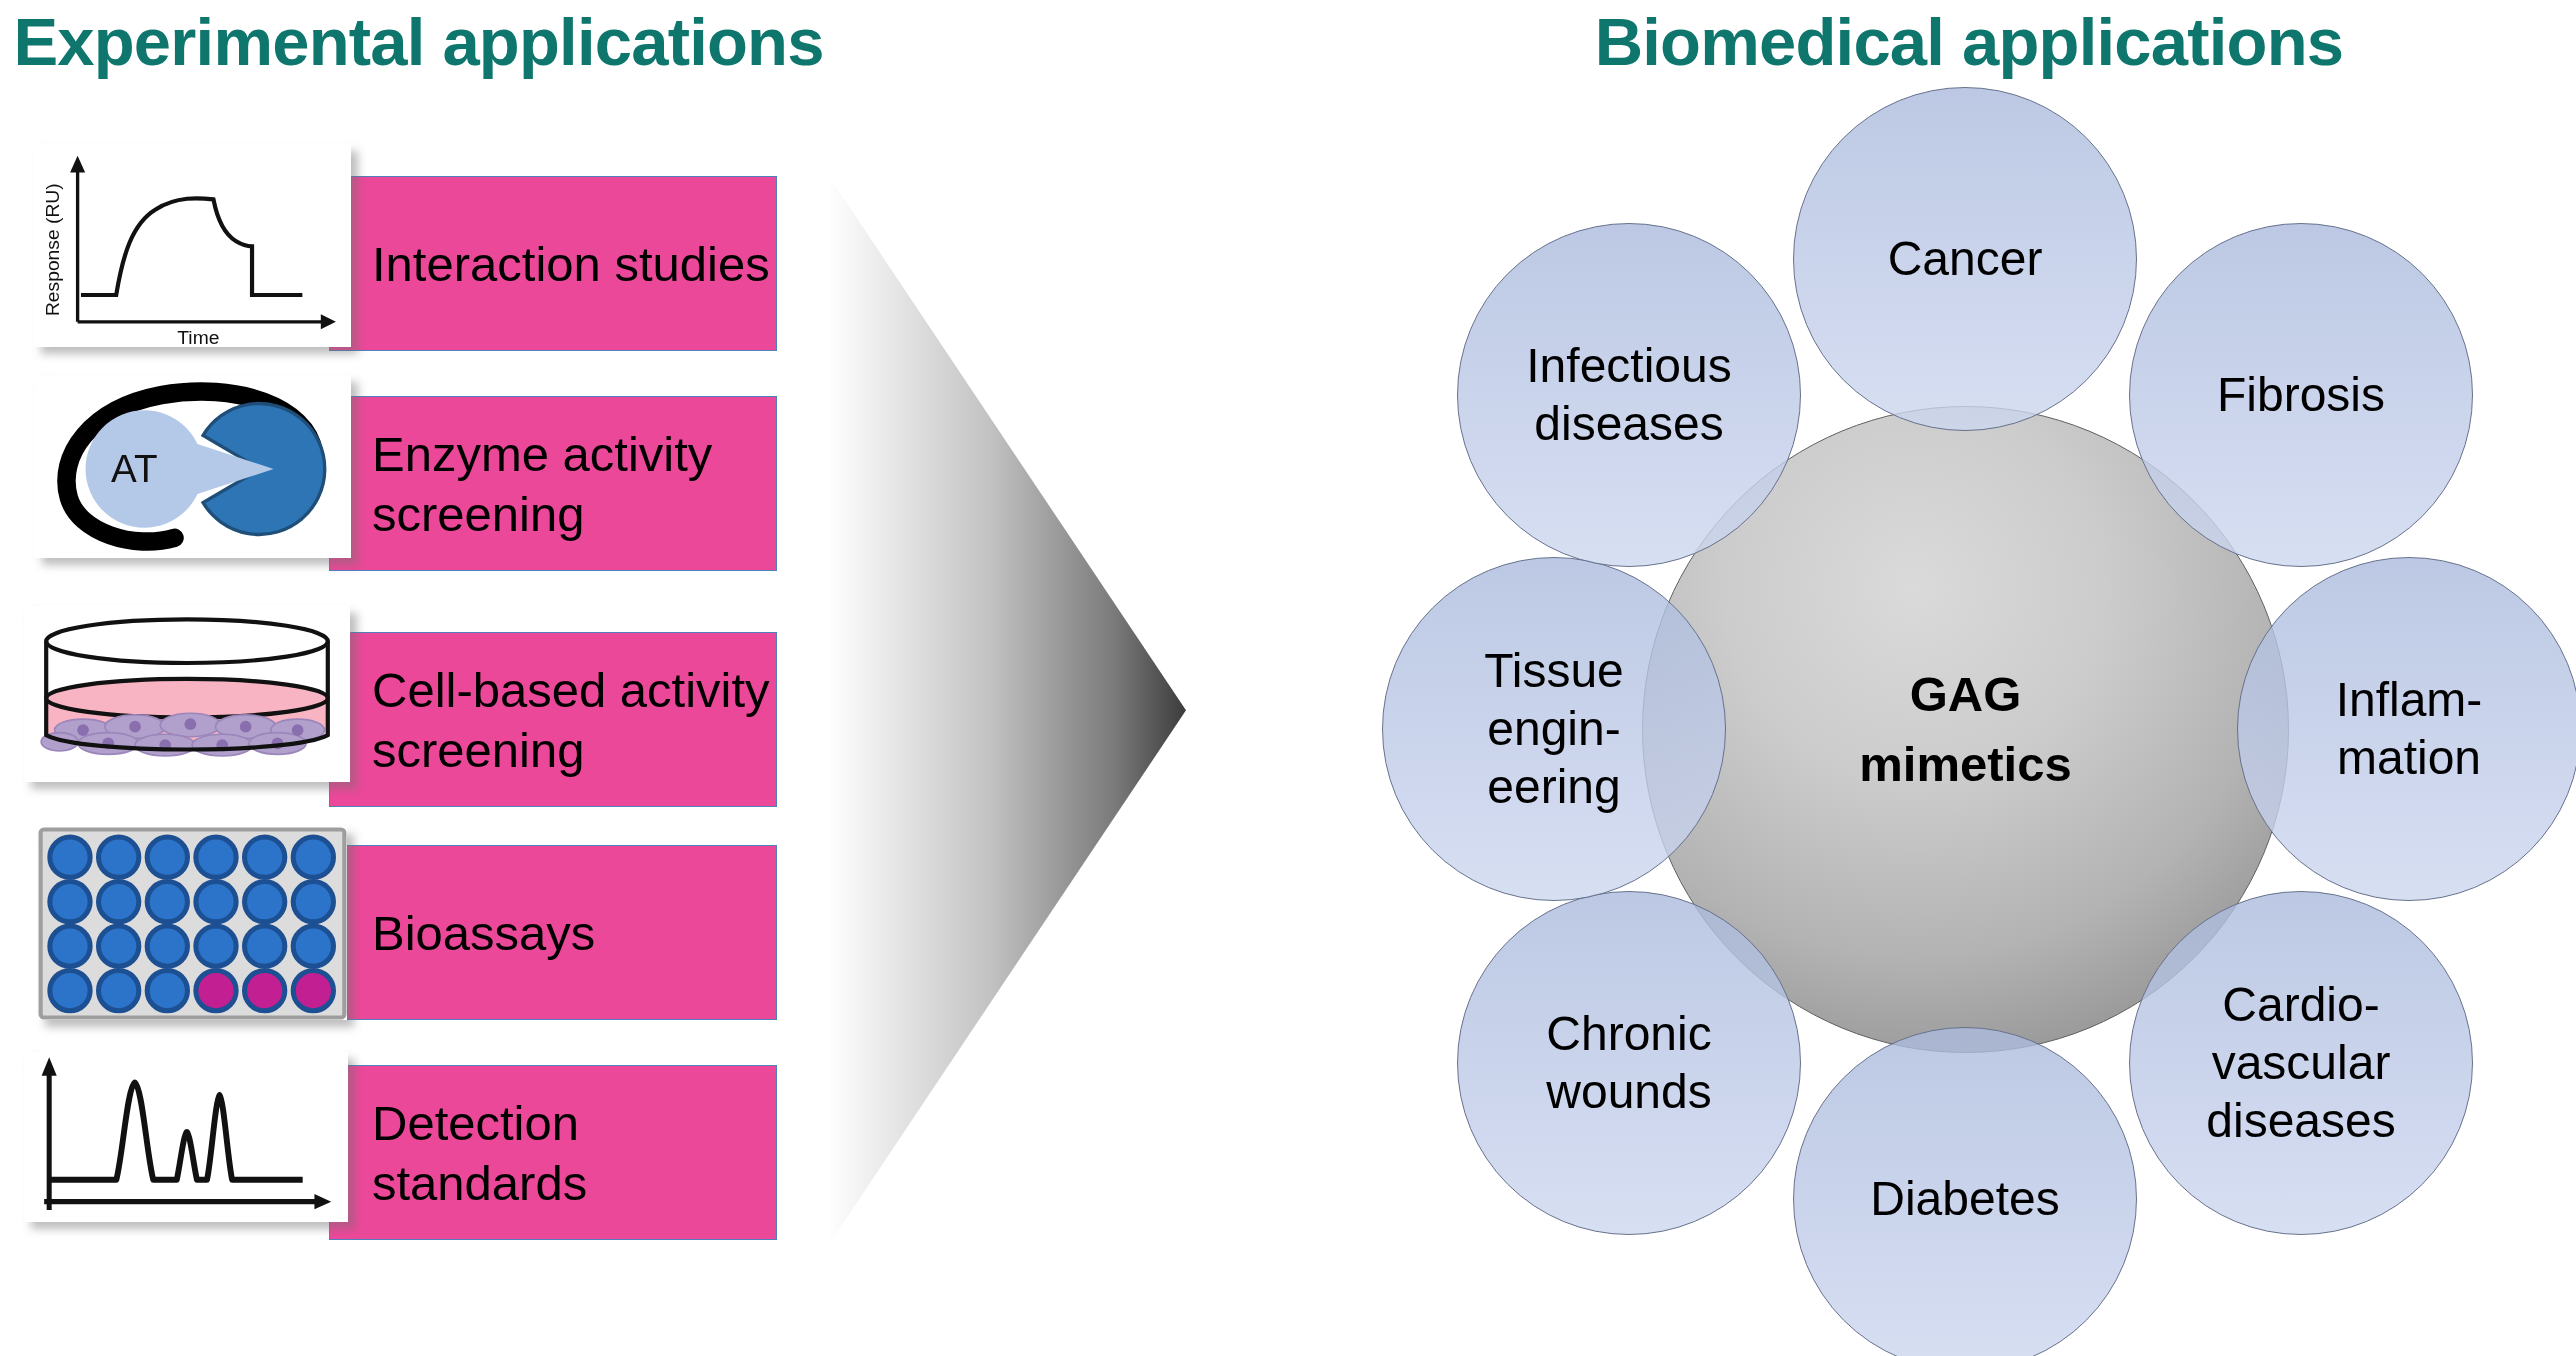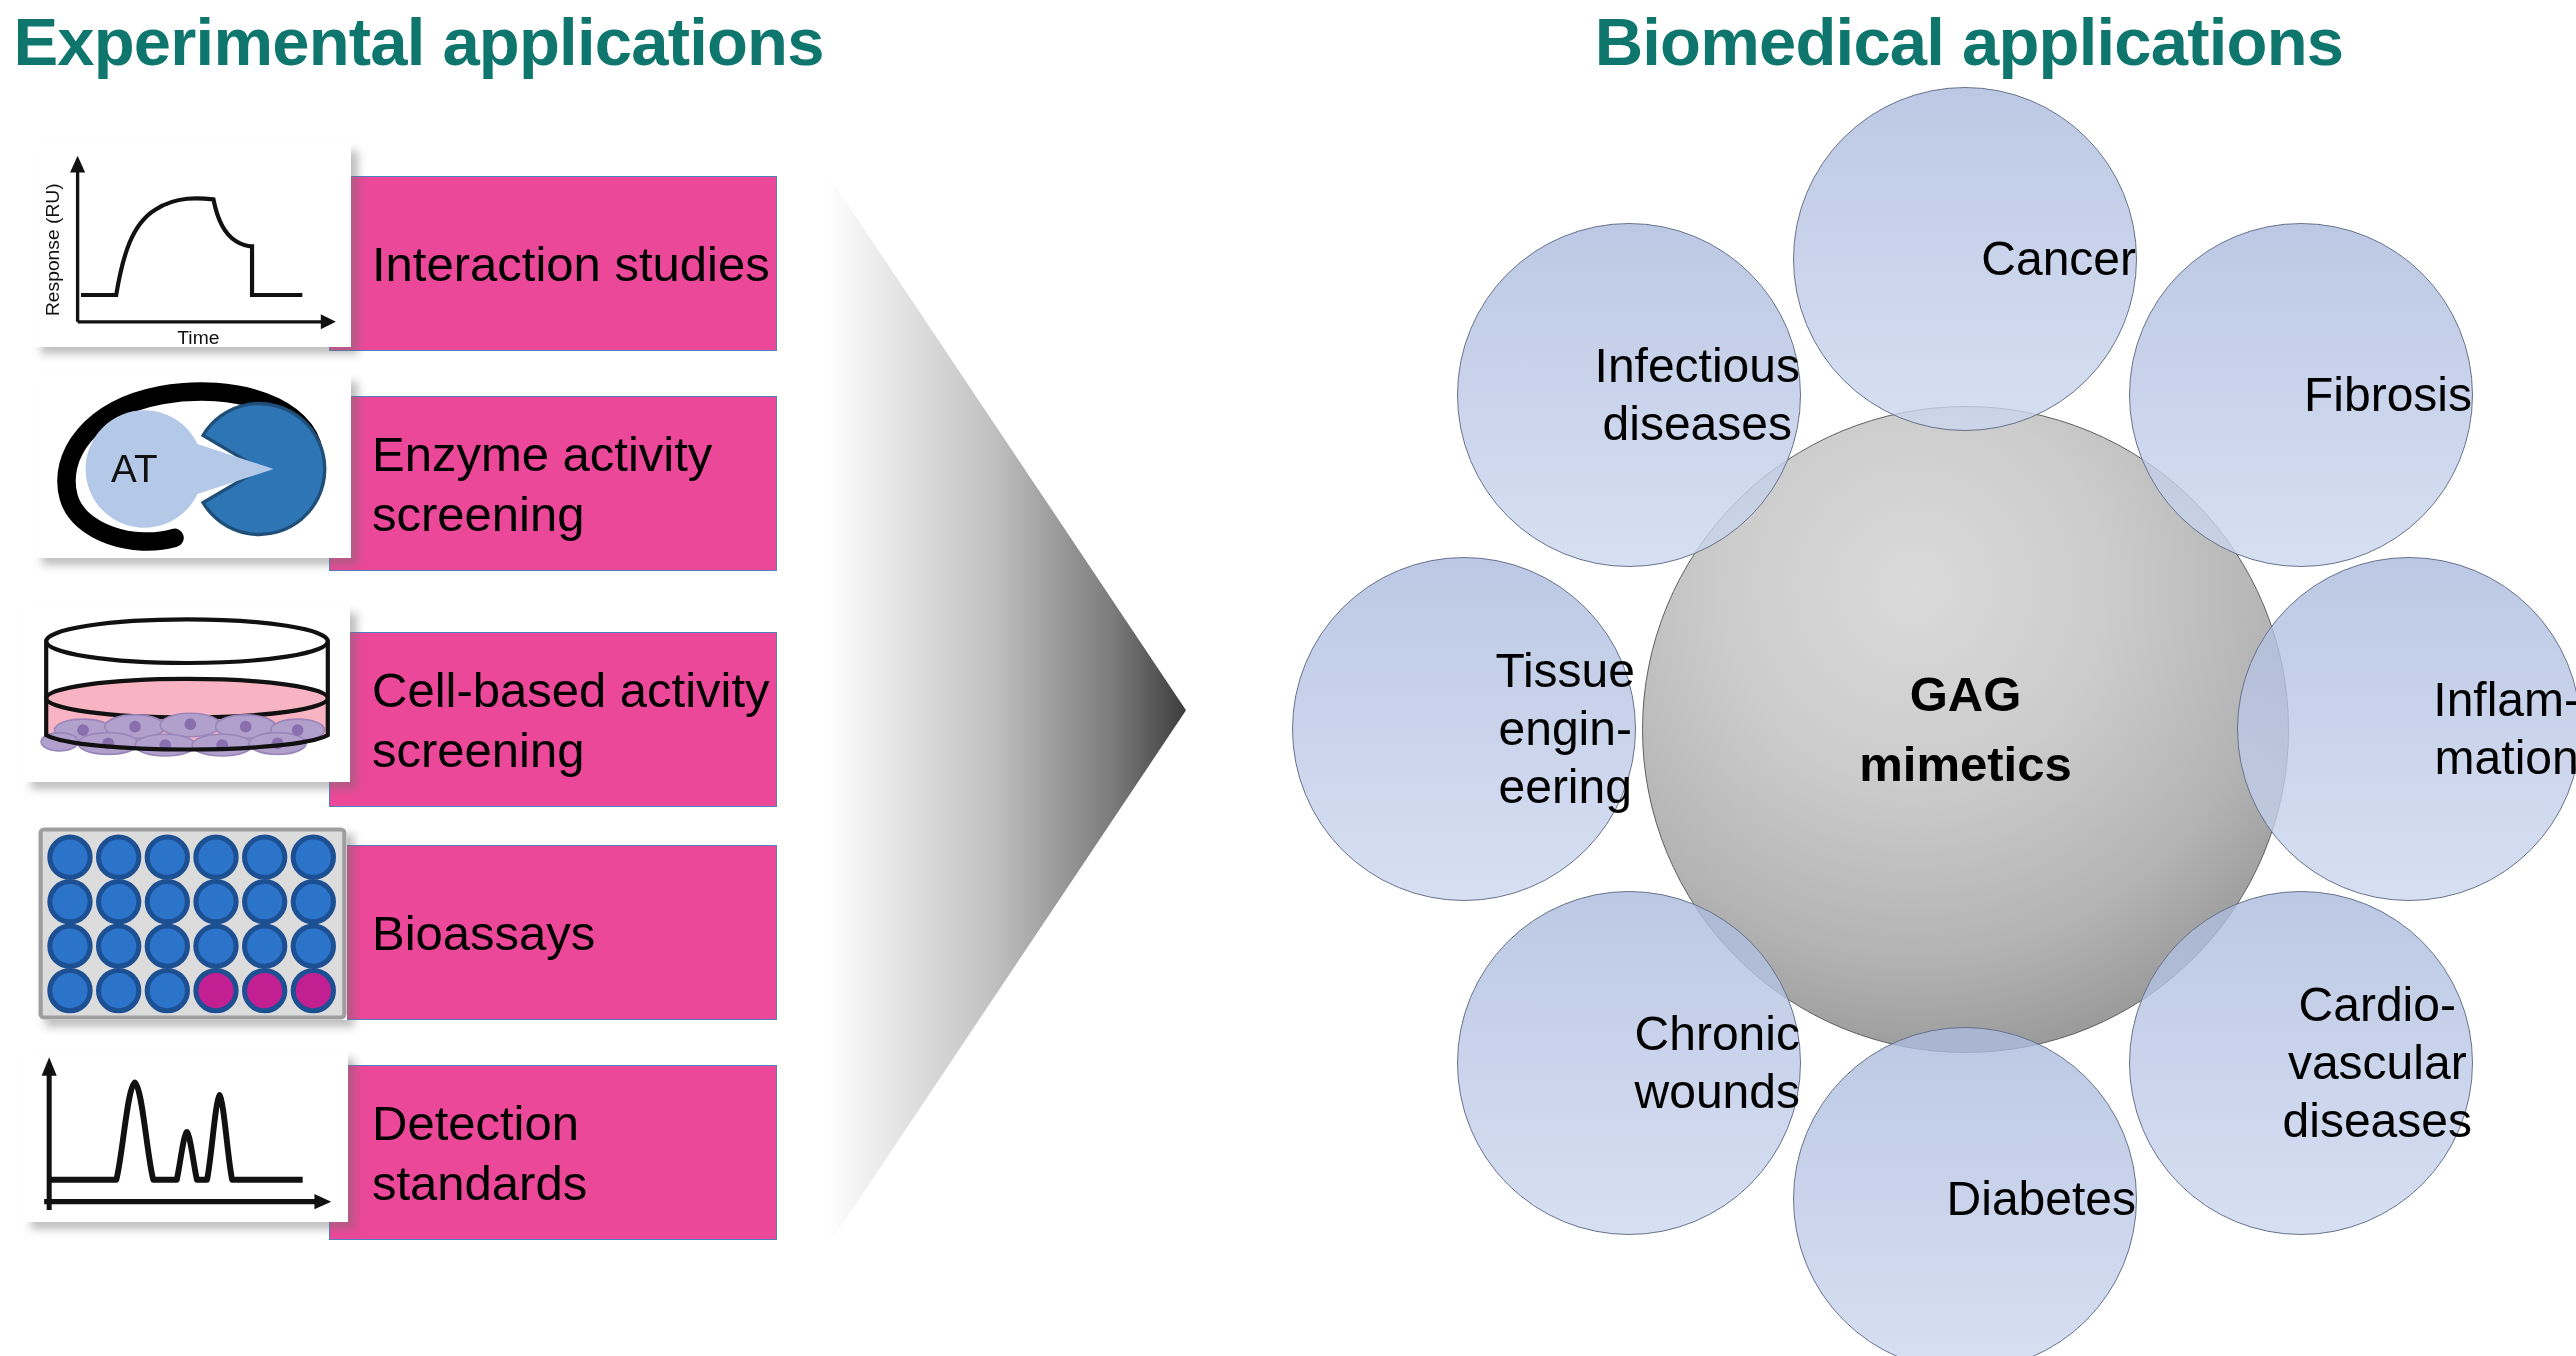--- a/index.html
+++ b/index.html
@@ -49,32 +49,32 @@
     border:1.7px solid #5f5f5f;box-sizing:border-box;
     display:flex;align-items:center;justify-content:center;text-align:center;
   }
   #center-circle .txt{
     font-size:49px;font-weight:bold;color:#000;line-height:1.42em;white-space:pre-line;
   }
   .satellite{
     position:absolute;width:344px;height:344px;border-radius:50%;z-index:2;
     background:linear-gradient(180deg, rgba(172,187,221,0.80) 0%, rgba(190,202,231,0.80) 55%, rgba(205,215,239,0.80) 100%);
     border:1.7px solid #66728c;box-sizing:border-box;
-    display:flex;align-items:center;justify-content:flex-end;text-align:center;
+    display:flex;align-items:center;justify-content:center;text-align:center;
   }
   .satellite .txt{
     font-size:48px;line-height:58px;color:#000;white-space:pre-line;
   }
   .sat-cancer{left:1793px;top:87px;}
   .sat-fibrosis{left:2129px;top:223px;}
   .sat-inflammation{left:2237px;top:557px;}
   .sat-cardiovascular{left:2129px;top:891px;}
   .sat-diabetes{left:1793px;top:1027px;}
   .sat-chronic{left:1457px;top:891px;}
-  .sat-tissue{left:1292px;top:557px;}
+  .sat-tissue{left:1382px;top:557px;}
   .sat-infectious{left:1457px;top:223px;}
 </style>
 </head>
 <body>
 
 <svg id="arrow-layer" width="2576" height="1356" viewBox="0 0 3067 1615">
   <defs>
     <linearGradient id="arrowGrad" x1="0" y1="0" x2="1" y2="0">
       <stop offset="0" stop-color="#fefefe"></stop>
       <stop offset="0.45" stop-color="#c2c2c2"></stop>

